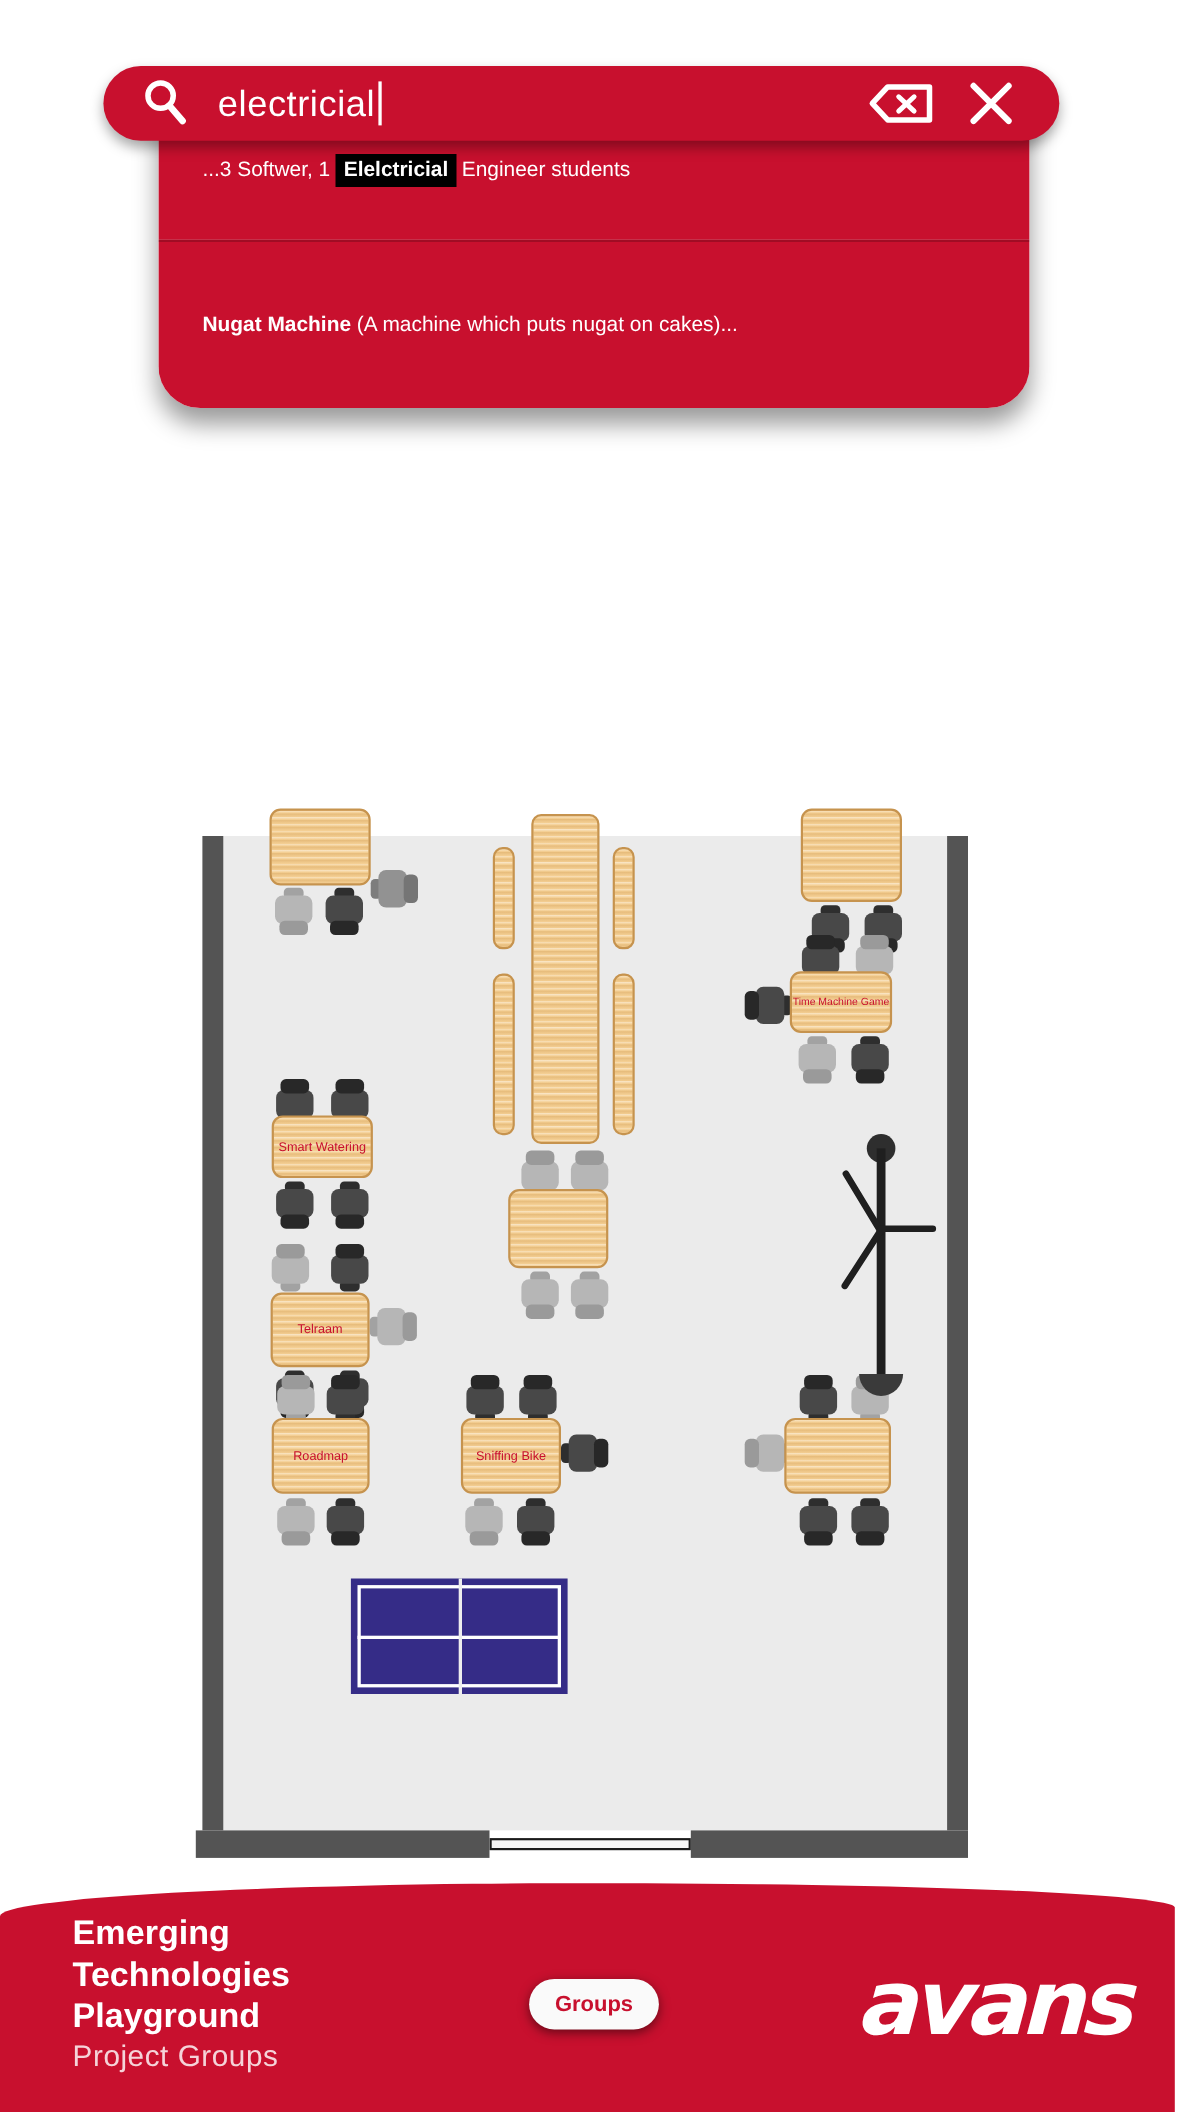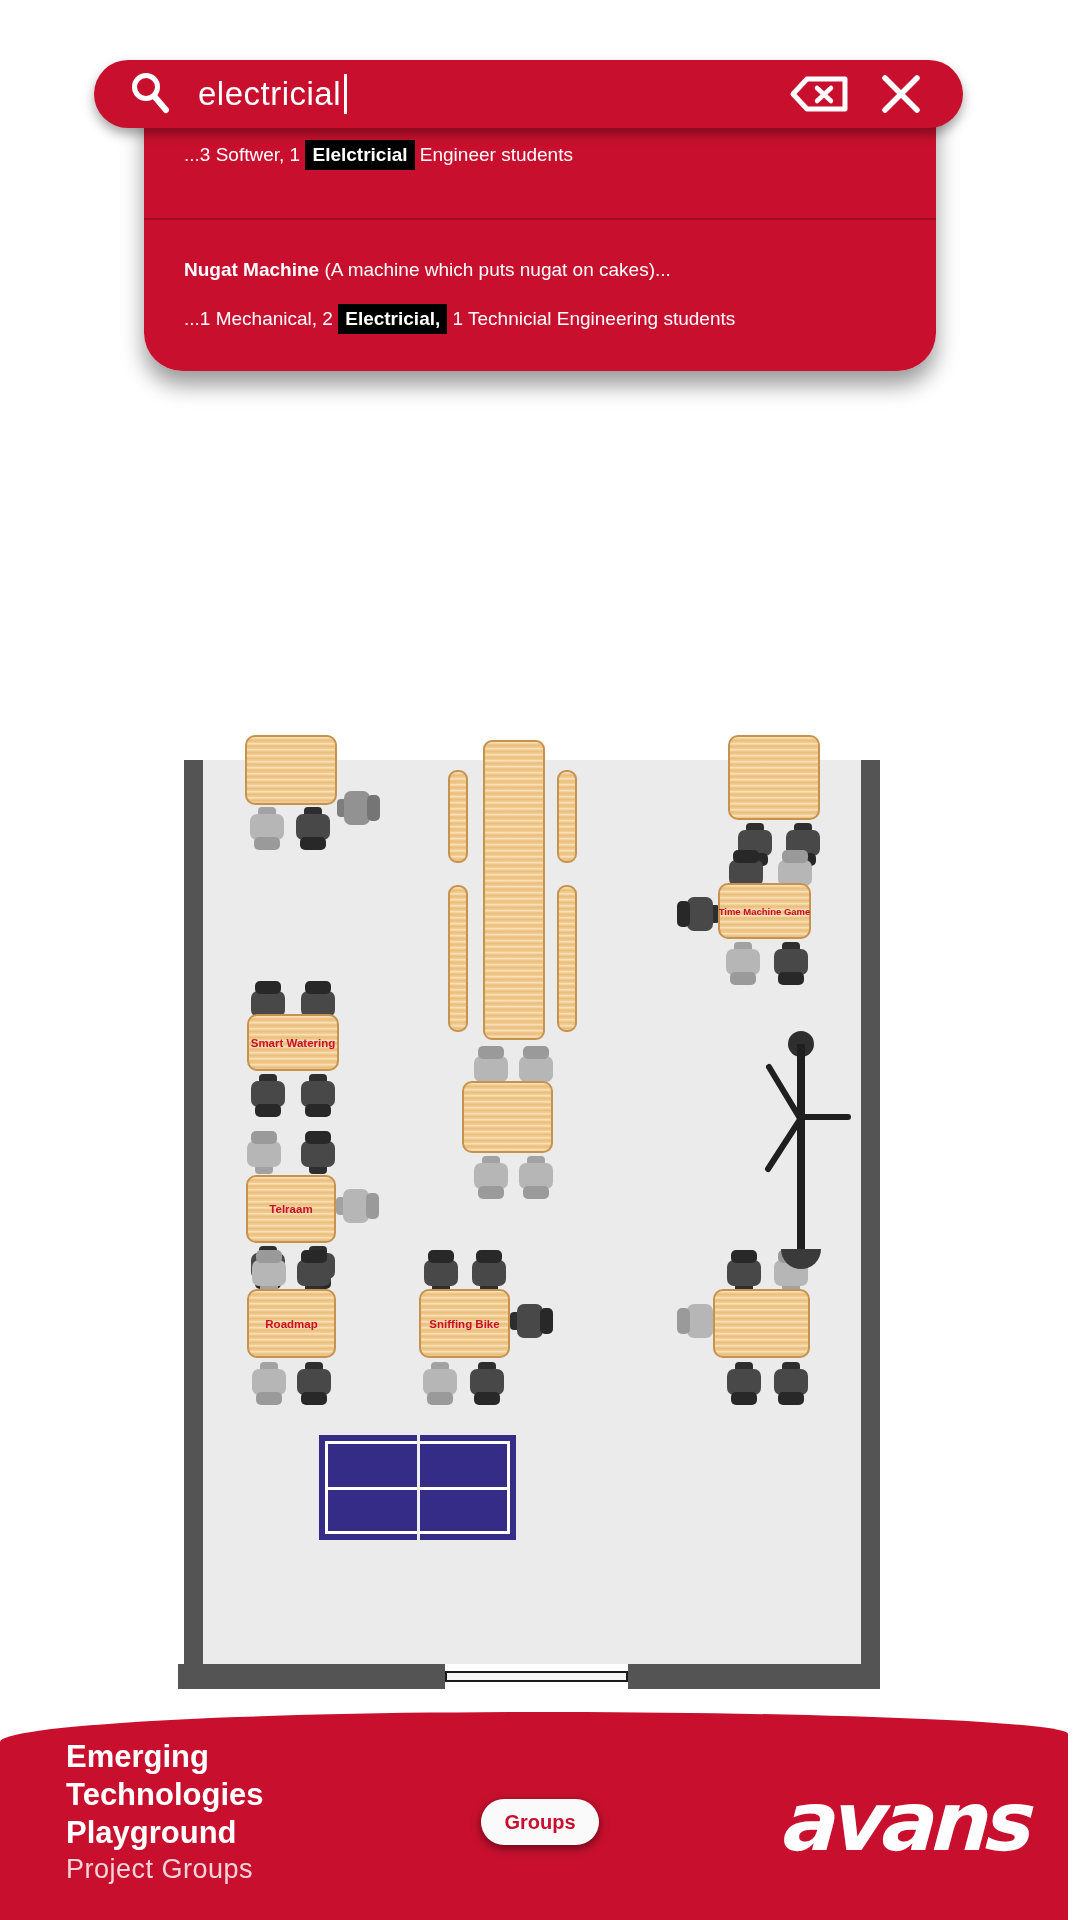--- a/index.html
+++ b/index.html
@@ -36,21 +36,21 @@
 
   
   .map{position:absolute;left:0;top:0;width:1080px;height:1920px;z-index:5}
   .floor{position:absolute;background:var(--floor)}
   .wall{position:absolute;background:var(--wall)}
   .doorbar{position:absolute;background:#f5f5f5;border:2px solid #1a1a1a}
   .wood{position:absolute;background-color:var(--wood);
     background-image:repeating-linear-gradient(180deg, rgba(255,255,255,.45) 0px, rgba(255,255,255,0) 2px, rgba(197,140,62,.28) 3px, rgba(255,255,255,0) 6px);
     border:2px solid var(--wood-border);border-radius:10px;display:flex;align-items:center;justify-content:center}
   .wood.bench{border-radius:9px}
-  .tbl-label{color:var(--red);font-size:11.5px;font-weight:700;text-align:right;white-space:nowrap}
+  .tbl-label{color:var(--red);font-size:11.5px;font-weight:400;text-align:right;white-space:nowrap}
   .tbl-label.small{font-size:9.5px}
   .chair{position:absolute;width:34px;height:44px}
   .chair .tail{position:absolute;left:8px;top:33px;width:18px;height:10px;border-radius:4px}
   .chair .seat{position:absolute;left:0;top:10px;width:34px;height:26px;border-radius:7px}
   .chair .back{position:absolute;left:4px;top:0;width:26px;height:13px;border-radius:5px}
   .chair.dark .seat{background:#484848}.chair.dark .back{background:#282828}.chair.dark .tail{background:#2e2e2e}
   .chair.light .seat{background:#b6b6b6}.chair.light .back{background:#9a9a9a}.chair.light .tail{background:#a2a2a2}
   .chair.mid .seat{background:#929292}.chair.mid .back{background:#757575}.chair.mid .tail{background:#7d7d7d}
   .pingpong{position:absolute;left:319px;top:1435px;width:197px;height:105px;background:var(--pingpong)}
   .pingpong .frame{position:absolute;left:6px;top:6px;right:6px;bottom:6px;border:3px solid #fff}
@@ -304,21 +304,20 @@
           <path d="M33 221 a20 20 0 0 0 40 0 z" fill="#3a3a3a"></path>
         </svg></div>
     </div>
 
   <div class="results">
     <div class="row h3">
       <div><span>...3 Softwer, 1 </span><span class="hl">Elelctricial</span><span> Engineer students</span></div>
     </div>
     <div class="row h4">
       <div><b>Nugat Machine</b><span> (A machine which puts nugat on cakes)...</span></div>
-      <div><span>...1 Mechanical, 2 </span><span class="hl">Electricial,</span><span> 1 Technicial Engineering students</span></div>
     </div>
   </div>
 
   <div class="searchbar">
     <span class="mag">
       <svg width="44" height="44" viewBox="0 0 44 44">
           <circle cx="18" cy="17" r="11.5" fill="none" stroke="#fff" stroke-width="5"></circle>
           <line x1="26" y1="26" x2="38" y2="40" stroke="#fff" stroke-width="6" stroke-linecap="round"></line>
         </svg>
     </span>

